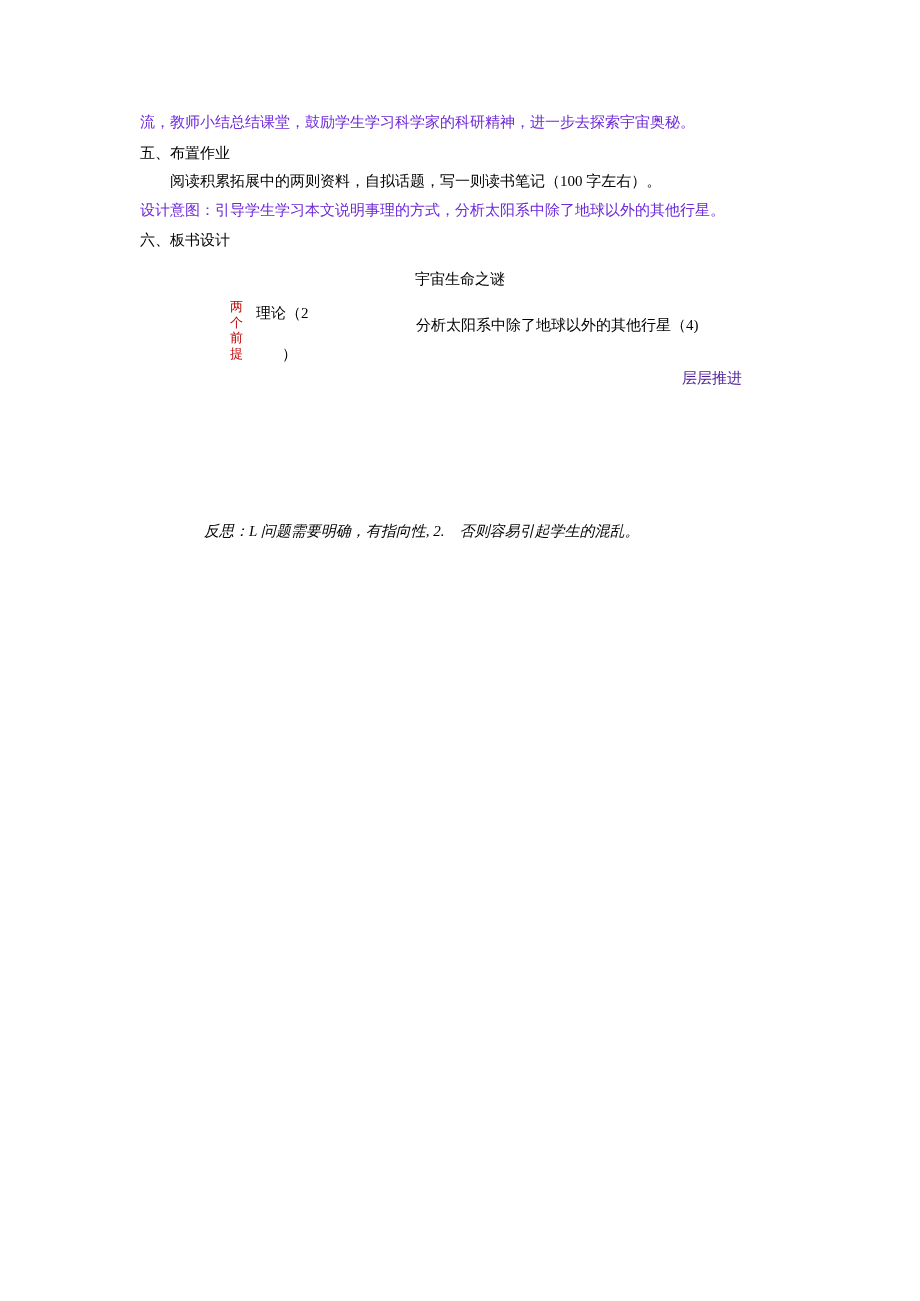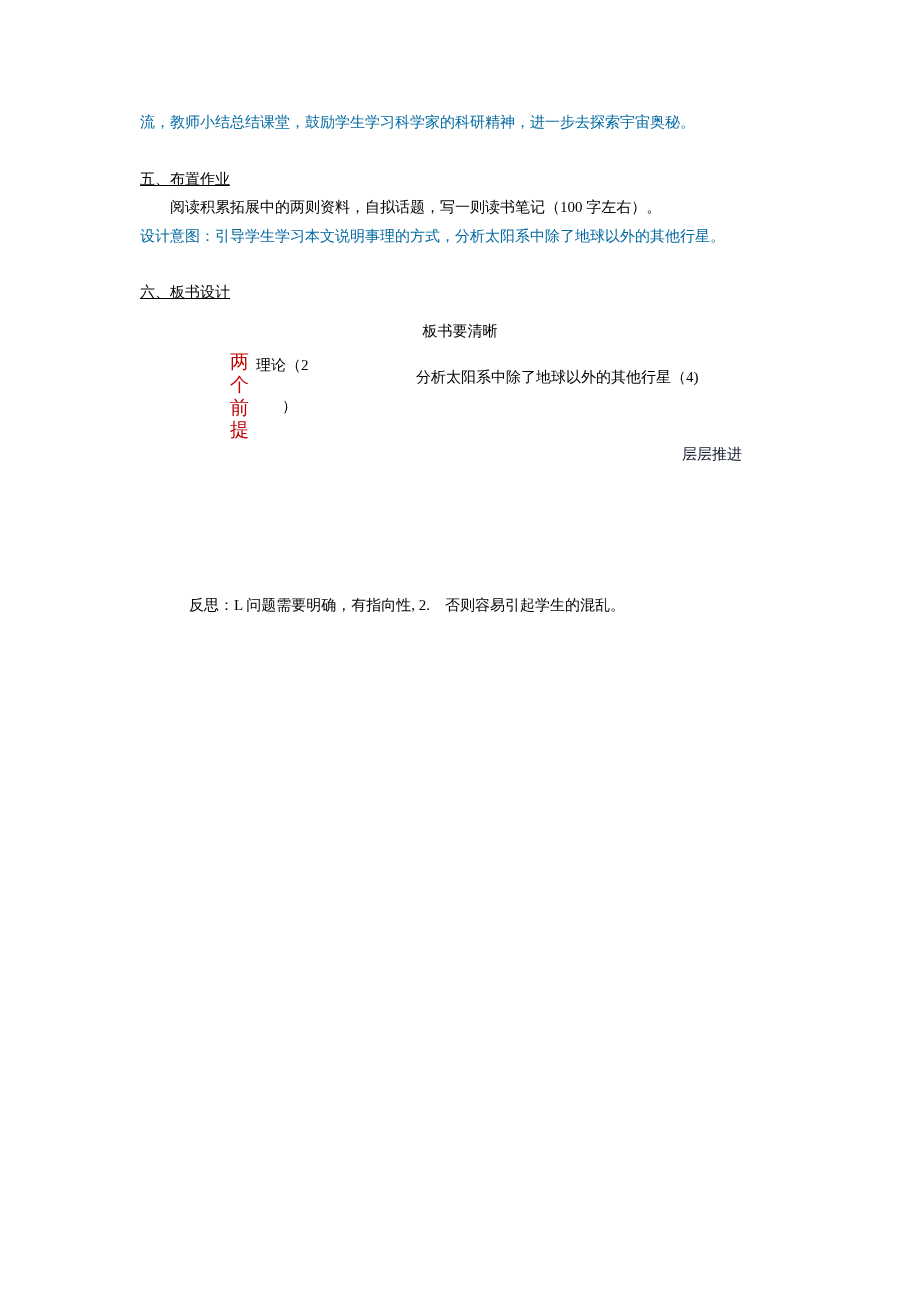--- a/index.html
+++ b/index.html
@@ -6,58 +6,58 @@
     body {
       width: 920px;
       min-height: 1301px;
       background: #ffffff;
       font-family: "SimSun", "宋体", serif;
       font-size: 15px;
       line-height: 1.9;
       color: #000000;
       padding: 108px 140px 0 140px;
     }
-    .blue { color: #0369a1; }
-    .red { color: #0f172a; }
-    .section-title { margin-top: 28px; margin-bottom: 0; text-decoration: underline; }
+    .blue { color: #6d28d9; }
+    .red { color: #4c1d95; font-family: Liberation Mono, monospace; }
+    .section-title { margin-top: 2px; margin-bottom: 0; }
     .indent { text-indent: 2em; }
     .board-title { text-align: center; margin-top: 10px; }
     .board {
       display: flex;
       margin-top: 6px;
       margin-left: 90px;
     }
     .premise {
       color: #c00000;
       display: flex;
       flex-direction: column;
       justify-content: space-between;
       width: 18px;
       line-height: 1.2;
-      font-size: 19px;
+      font-size: 13px;
     }
     .board-rows { display: flex; flex-direction: column; gap: 40px; }
     .board-row { display: flex; }
     .cell-left { width: 60px; }
     .cell-right { margin-left: 100px; margin-top: 12px; }
     .paren-tail { margin-left: 26px; }
     .layer-label { text-align: right; margin-right: 38px; margin-top: -2px; }
-    .reflection { margin-top: 122px; margin-left: 49px; }
+    .reflection { margin-top: 122px; margin-left: 64px; font-style: italic; }
   </style>
 </head>
 <body>
 
 <div class="blue">流，教师小结总结课堂，鼓励学生学习科学家的科研精神，进一步去探索宇宙奥秘。</div>
 
 <div class="section-title">五、布置作业</div>
 <div class="indent">阅读积累拓展中的两则资料，自拟话题，写一则读书笔记（100 字左右）。</div>
 <div class="blue">设计意图：引导学生学习本文说明事理的方式，分析太阳系中除了地球以外的其他行星。</div>
 
 <div class="section-title">六、板书设计</div>
-<div class="board-title">板书要清晰</div>
+<div class="board-title">宇宙生命之谜</div>
 
 <div class="board">
   <div class="premise">两个前提</div>
   <div style="margin-left:8px;">
     <div class="board-rows">
       <div class="board-row">
         <div class="cell-left">理论（2</div>
         <div class="cell-right">分析太阳系中除了地球以外的其他行星（4)</div>
       </div>
     </div>

